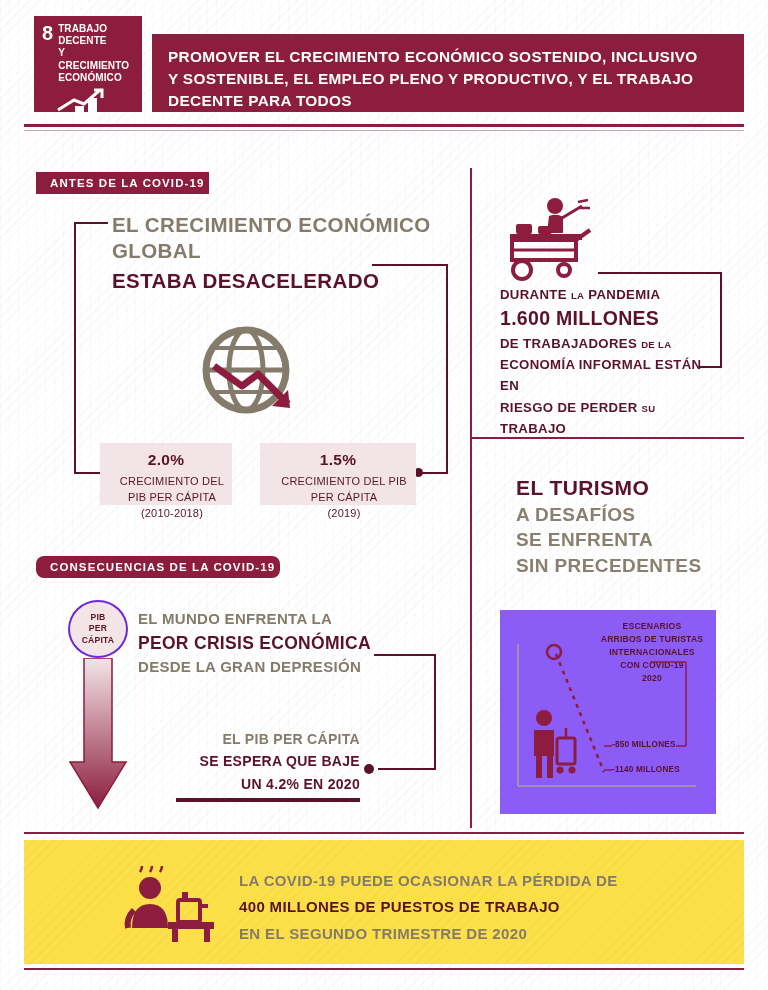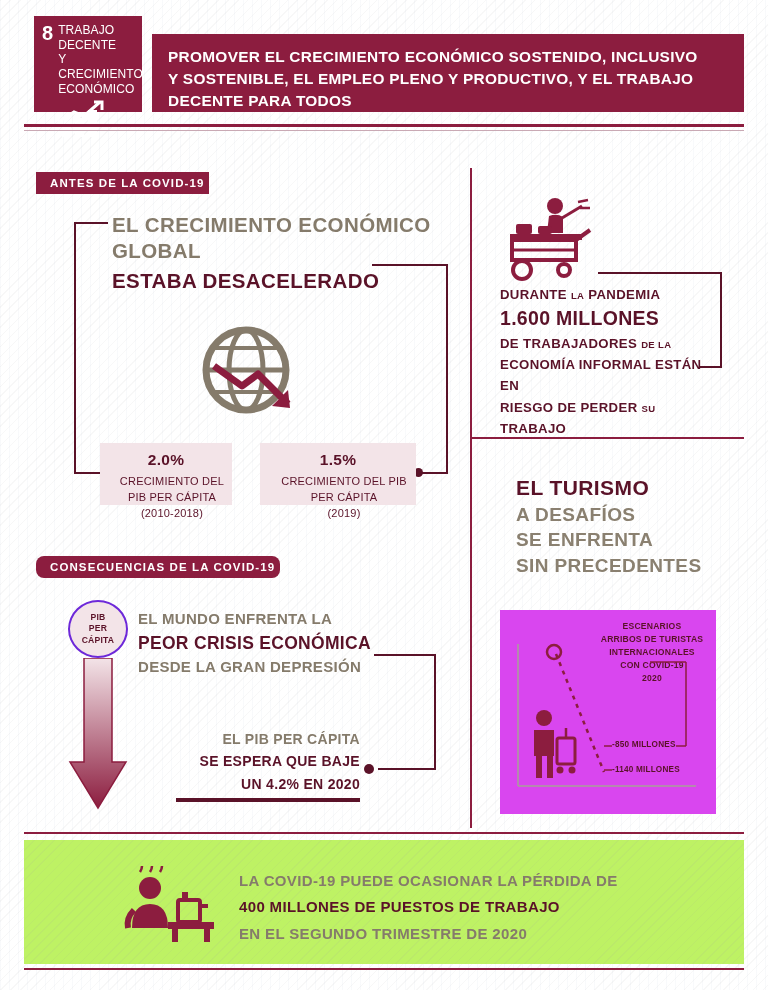--- a/index.html
+++ b/index.html
@@ -60,22 +60,22 @@
     align-items: flex-start;
     gap: 5px;
   }
   .goal-number {
     font-size: 20px;
     font-weight: bold;
     line-height: 1;
     font-family: "Liberation Sans", sans-serif;
   }
   .goal-name {
-    font-size: 12px;
-    font-weight: normal;
+    font-size: 10px;
+    font-weight: bold;
     line-height: 1.22;
     letter-spacing: 0.1px;
     text-transform: uppercase;
   }
   .goal-icon {
     margin-top: 4px;
     margin-left: 2px;
   }
   .header-title {
     position: absolute;
@@ -271,21 +271,21 @@
     line-height: 1.34;
     text-transform: uppercase;
   }
 
   .tourism-panel {
     position: absolute;
     left: 500px;
     top: 610px;
     width: 216px;
     height: 204px;
-    background: #d946ef;
+    background: #8b5cf6;
   }
   .tourism-panel .cap {
     position: absolute;
     left: 96px;
     top: 10px;
     width: 112px;
     text-align: center;
     font-size: 8.6px;
     font-weight: bold;
     color: #5a1228;
@@ -379,21 +379,21 @@
     background: #5a1228;
   }
 
   
   .bottom-banner {
     position: absolute;
     left: 24px;
     top: 840px;
     width: 720px;
     height: 124px;
-    background: #bef264;
+    background: #fde047;
     overflow: hidden;
   }
   .bottom-banner .stripes {
     position: absolute;
     left: 0; top: 0; right: 0; bottom: 0;
     background: repeating-linear-gradient(135deg, rgba(160,160,160,0.10) 0px, rgba(160,160,160,0.10) 1px, rgba(255,255,255,0) 1px, rgba(255,255,255,0) 7px);
   }
   .banner-text {
     position: absolute;
     left: 215px;

